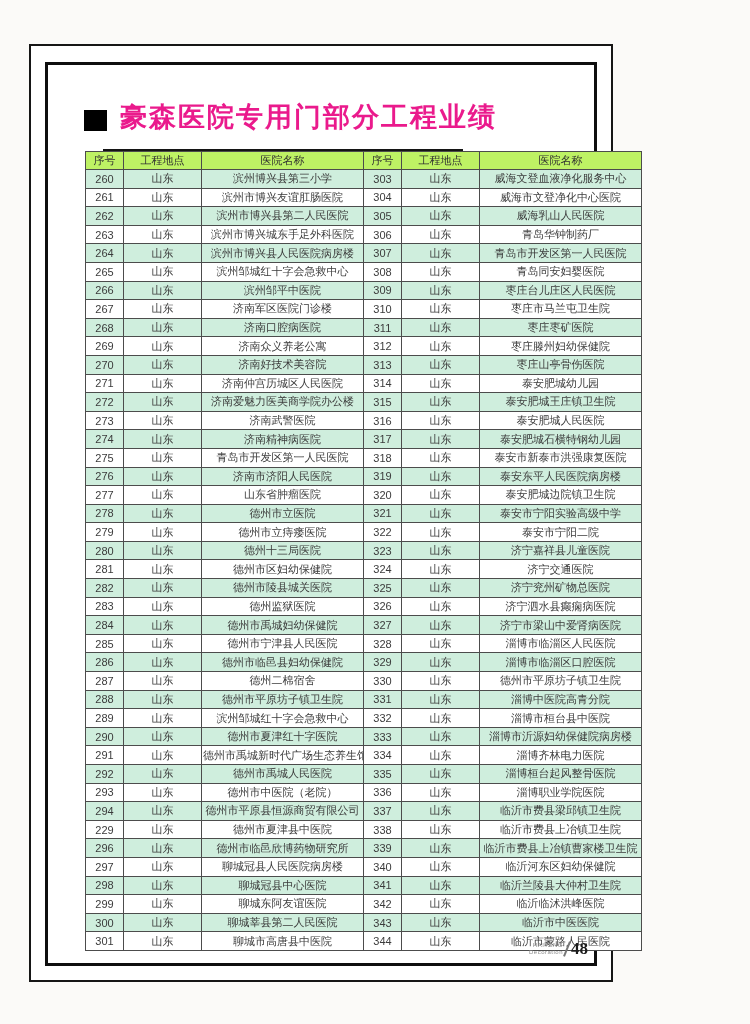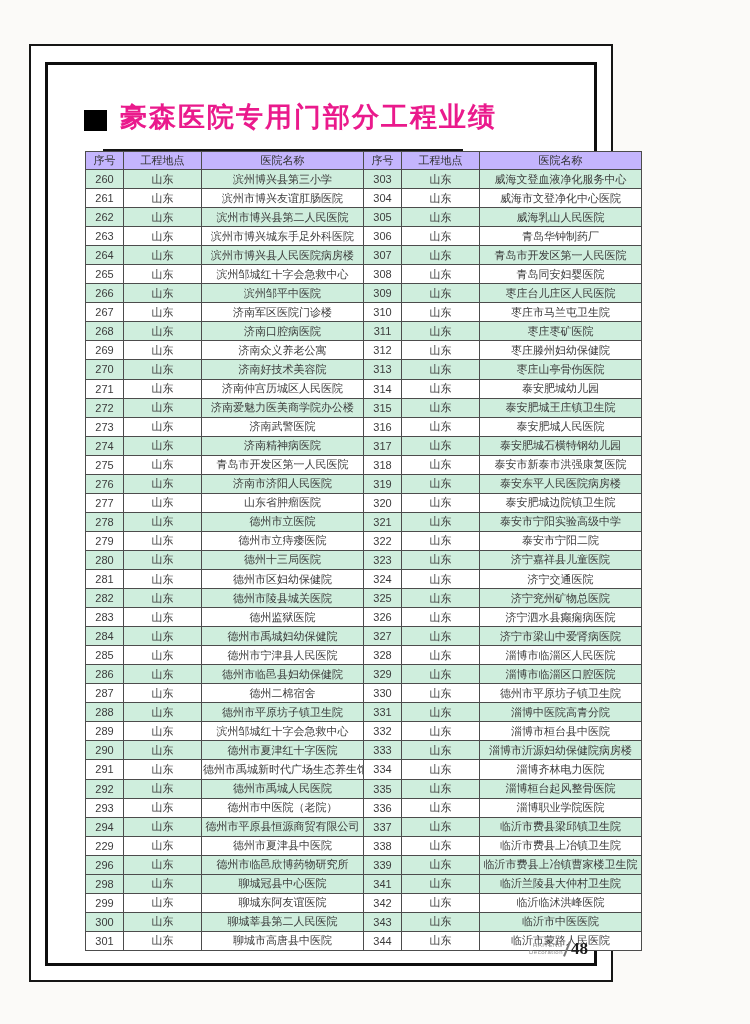--- a/index.html
+++ b/index.html
@@ -84,21 +84,21 @@
     color: #3b3b3b;
     text-align: center;
     vertical-align: middle;
     padding: 0 1px;
     white-space: nowrap;
     overflow: hidden;
     height: 17px;
     font-weight: normal;
   }
   table.projects thead th {
-    background: #c4b5fd;
+    background: #bef264;
     color: #303030;
   }
   table.projects tbody tr.alt td {
     background: #cfeedd;
   }
   table.projects tbody tr td {
     background: #ffffff;
   }
   table.projects tbody tr.alt td {
     background: #cfeedd;
@@ -460,20 +460,28 @@
               <td>临沂市费县上冶镇卫生院</td>
             </tr>
             <tr class="alt">
               <td>296</td>
               <td>山东</td>
               <td>德州市临邑欣博药物研究所</td>
               <td>339</td>
               <td>山东</td>
               <td>临沂市费县上冶镇曹家楼卫生院</td>
             </tr>
+            <tr>
+              <td>297</td>
+              <td>山东</td>
+              <td>聊城冠县人民医院病房楼</td>
+              <td>340</td>
+              <td>山东</td>
+              <td>临沂河东区妇幼保健院</td>
+            </tr>
             <tr class="alt">
               <td>298</td>
               <td>山东</td>
               <td>聊城冠县中心医院</td>
               <td>341</td>
               <td>山东</td>
               <td>临沂兰陵县大仲村卫生院</td>
             </tr>
             <tr>
               <td>299</td>

